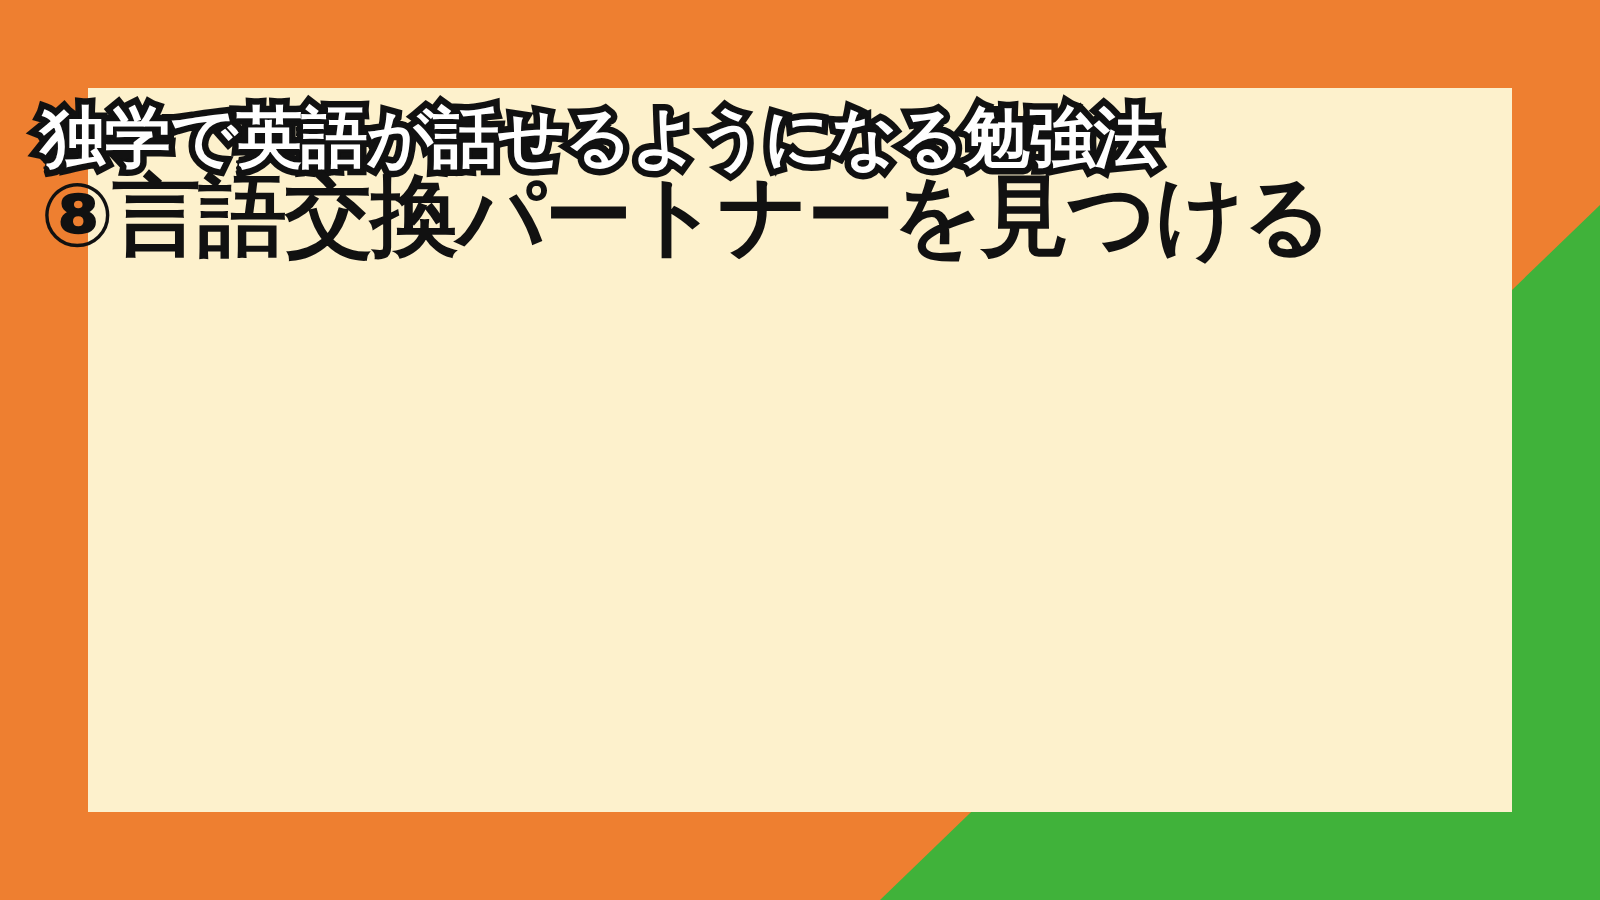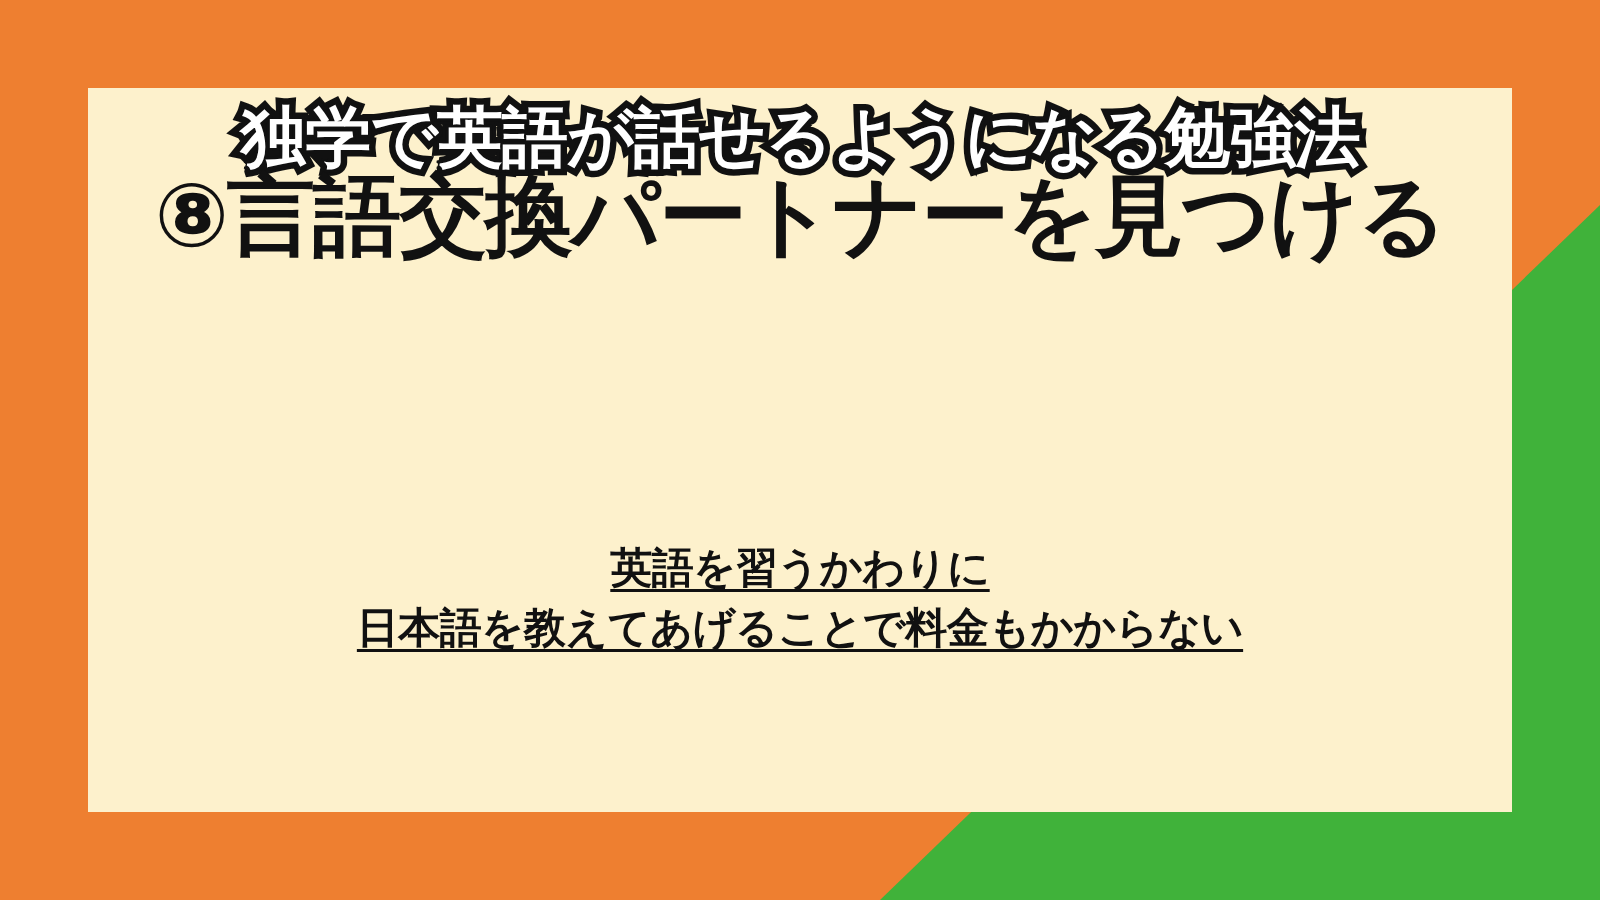--- a/index.html
+++ b/index.html
@@ -40,21 +40,22 @@
     height: 724px;
     background: #fdf1cc;
   }
 
   
   .headline-block {
     position: absolute;
     left: 0;
     right: 0;
     top: 104px;
-    text-align: center;
+    text-align: left;
+    padding-left: 40px;
   }
 
   .title-line-1 {
     display: block;
     font-size: 66px;
     line-height: 1.0;
     font-weight: 700;
     letter-spacing: -1px;
     color: #ffffff;
     white-space: nowrap;
@@ -110,18 +111,14 @@
     </svg>
   </div>
 
   <div class="panel"></div>
 
   <div class="headline-block">
     <span class="title-line-1">独学で英語が話せるようになる勉強法</span>
     <span class="title-line-2">⑧言語交換パートナーを見つける</span>
   </div>
 
-  <div class="subtitle-block">
-    <span class="subtitle-line">英語を習うかわりに</span>
-    <span class="subtitle-line">日本語を教えてあげることで料金もかからない</span>
-  </div>
 
 </div>
 
 </body></html>

